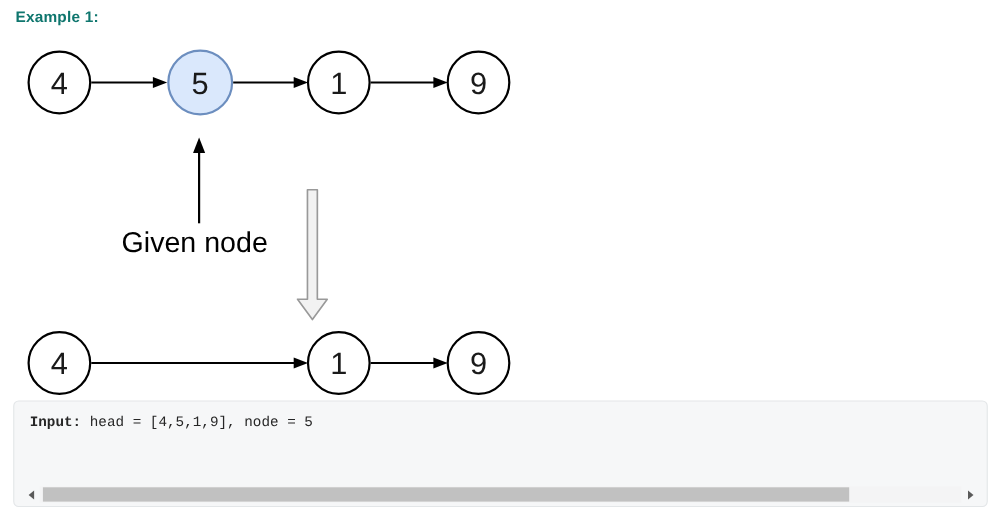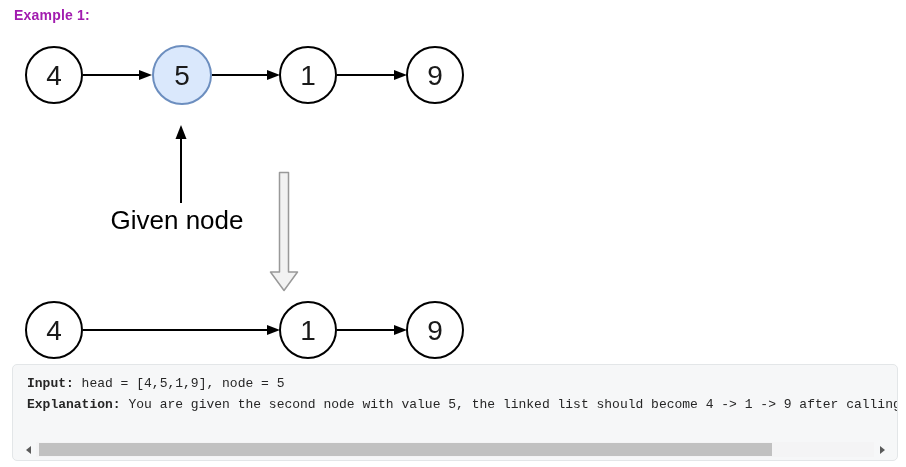--- a/index.html
+++ b/index.html
@@ -2,21 +2,21 @@
 <html><head>
 <meta charset="utf-8">
 <style>
   html,body{margin:0;padding:0;background:#ffffff;}
   .stage{
     position:relative;width:906px;height:467px;overflow:hidden;background:#ffffff;
     font-family:"Liberation Sans","DejaVu Sans",sans-serif;
   }
   .example-heading{
     position:absolute;left:14px;top:7px;
-    font-size:14px;font-weight:bold;color:#a21caf;letter-spacing:.2px;
+    font-size:14px;font-weight:bold;color:#0f766e;letter-spacing:.2px;
   }
   svg.diagram{position:absolute;left:0;top:0;}
   svg.diagram text{font-family:"Liberation Sans","DejaVu Sans",sans-serif;}
   .node-value{font-size:28px;fill:#1a1a1a;}
   .given-node-label{font-size:26px;fill:#000000;}
 
   .code-block{
     position:absolute;left:12px;top:364px;width:886px;height:97px;box-sizing:border-box;
     background:#f6f7f8;border:1px solid #e3e6e8;border-radius:5px;overflow:hidden;
     font-family:"Liberation Mono","DejaVu Sans Mono",monospace;
@@ -117,21 +117,20 @@
       <g>
         <circle cx="435" cy="330" r="28" fill="#ffffff" stroke="#000000" stroke-width="2"></circle>
         <text class="node-value" x="435" y="340" text-anchor="middle">9</text>
       </g>
     </g>
   </svg>
 
   <div class="code-block">
     <div class="code-lines">
       <div class="code-line"><span class="code-label">Input:</span><span> head = [4,5,1,9], node = 5</span></div>
-      <div class="code-line"><span class="code-label">Explanation:</span><span> You are given the second node with value 5, the linked list should become 4 -&gt; 1 -&gt; 9 after calling</span></div>
     </div>
 
     <div class="hscrollbar">
       <div class="sb-btn">
         <span class="tri-left"></span>
       </div>
       <div class="sb-track">
         <div class="sb-thumb"></div>
       </div>
       <div class="sb-btn">

